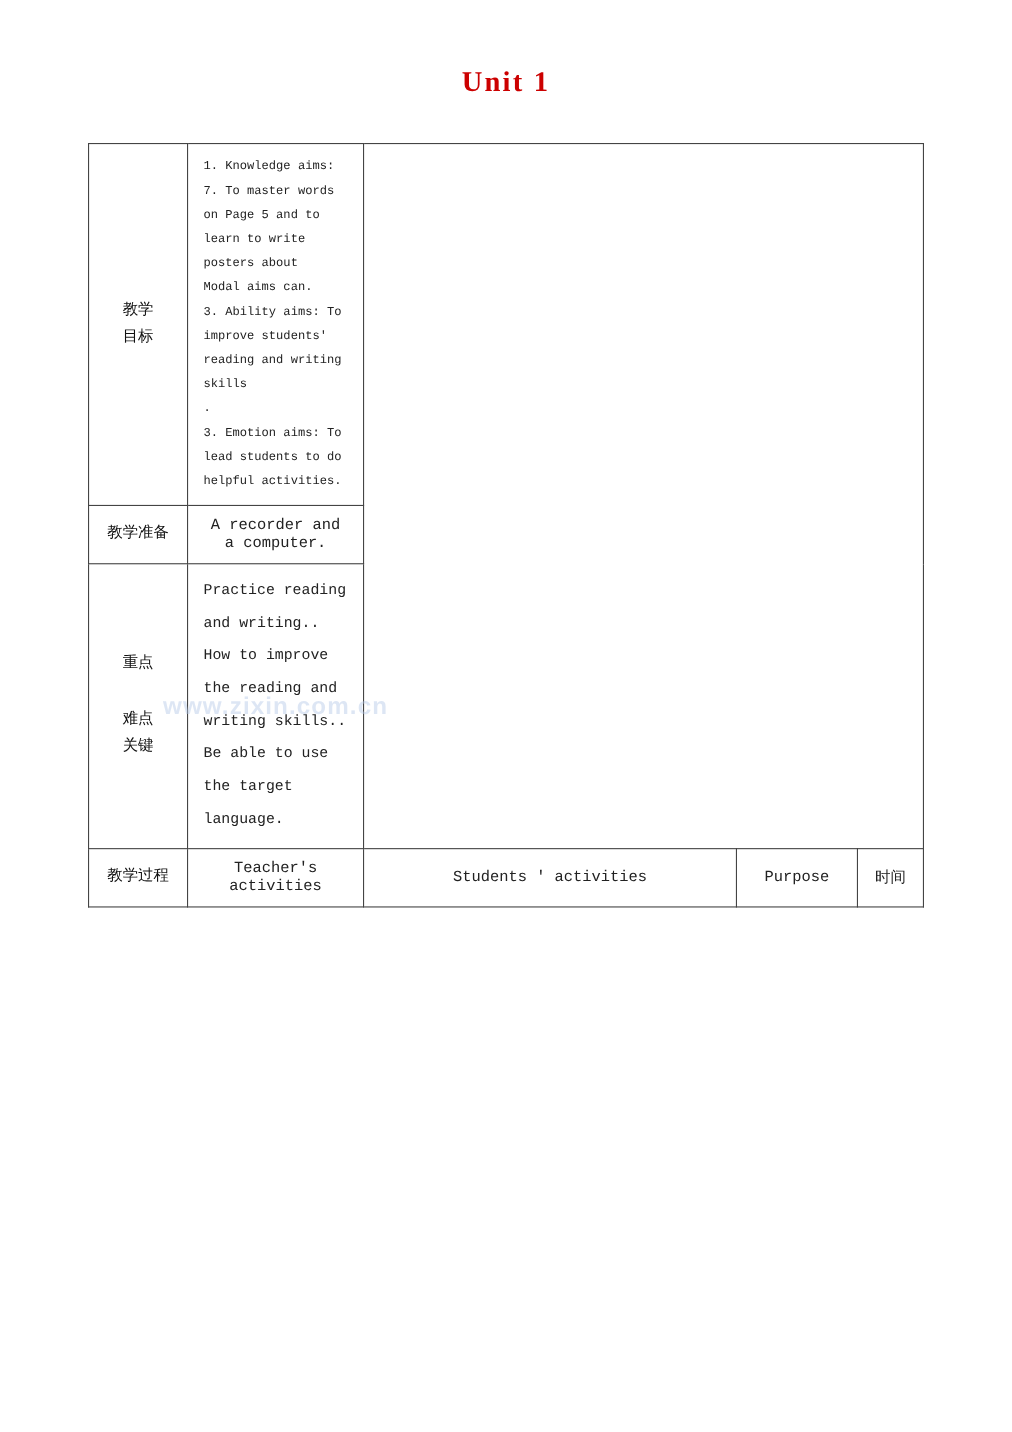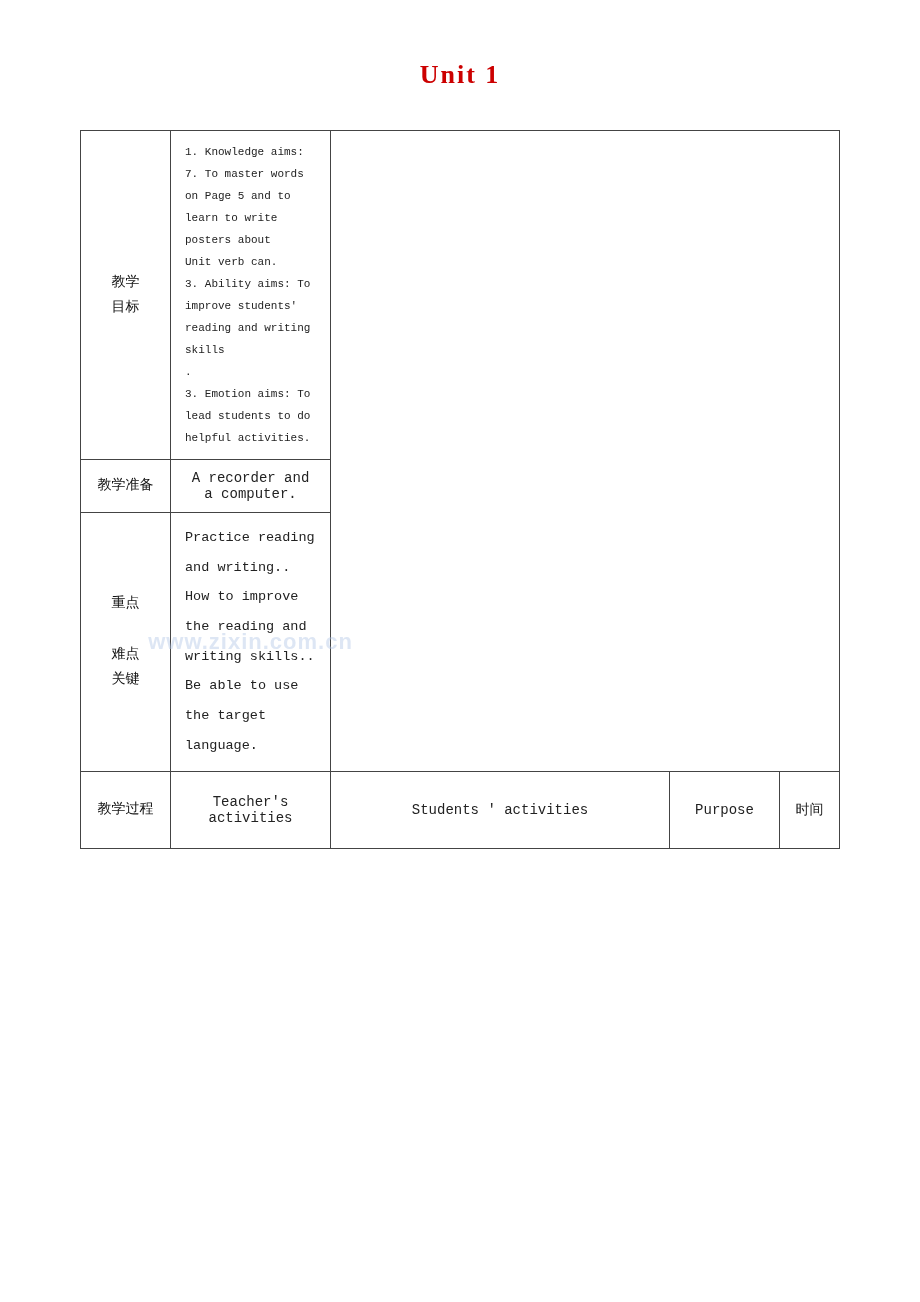--- a/index.html
+++ b/index.html
@@ -74,21 +74,21 @@
       color: rgba(180, 200, 230, 0.45);
       font-size: 22px;
       font-weight: bold;
       pointer-events: none;
       white-space: nowrap;
       letter-spacing: 1px;
       font-family: Liberation Sans, sans-serif;
     }
 
     .process-header-row td {
-      padding: 22px 14px;
+      padding: 10px 14px;
       text-align: center;
       vertical-align: middle;
     }
 
     .sub-col-teacher {
       width: 160px;
       text-align: center;
     }
 
     .sub-col-students {
@@ -122,21 +122,21 @@
 
   <tbody>
       <tr>
     <td class="label-cell">
       <span>教学</span><br>
       <span>目标</span>
     </td>
     <td class="content-cell">
       <div>1. Knowledge aims:</div>
       <div>7. To master words on Page 5 and to learn to write posters about</div>
-      <div>Unit verb can.</div>
+      <div>Modal aims can.</div>
       <div>3. Ability aims: To improve students'  reading and writing skills</div>
       <div>.</div>
       <div>3. Emotion aims: To lead students to do helpful activities.</div>
     </td>
   </tr>
 
   <tr>
     <td class="label-cell">
       <span>教学准备</span>
     </td>

